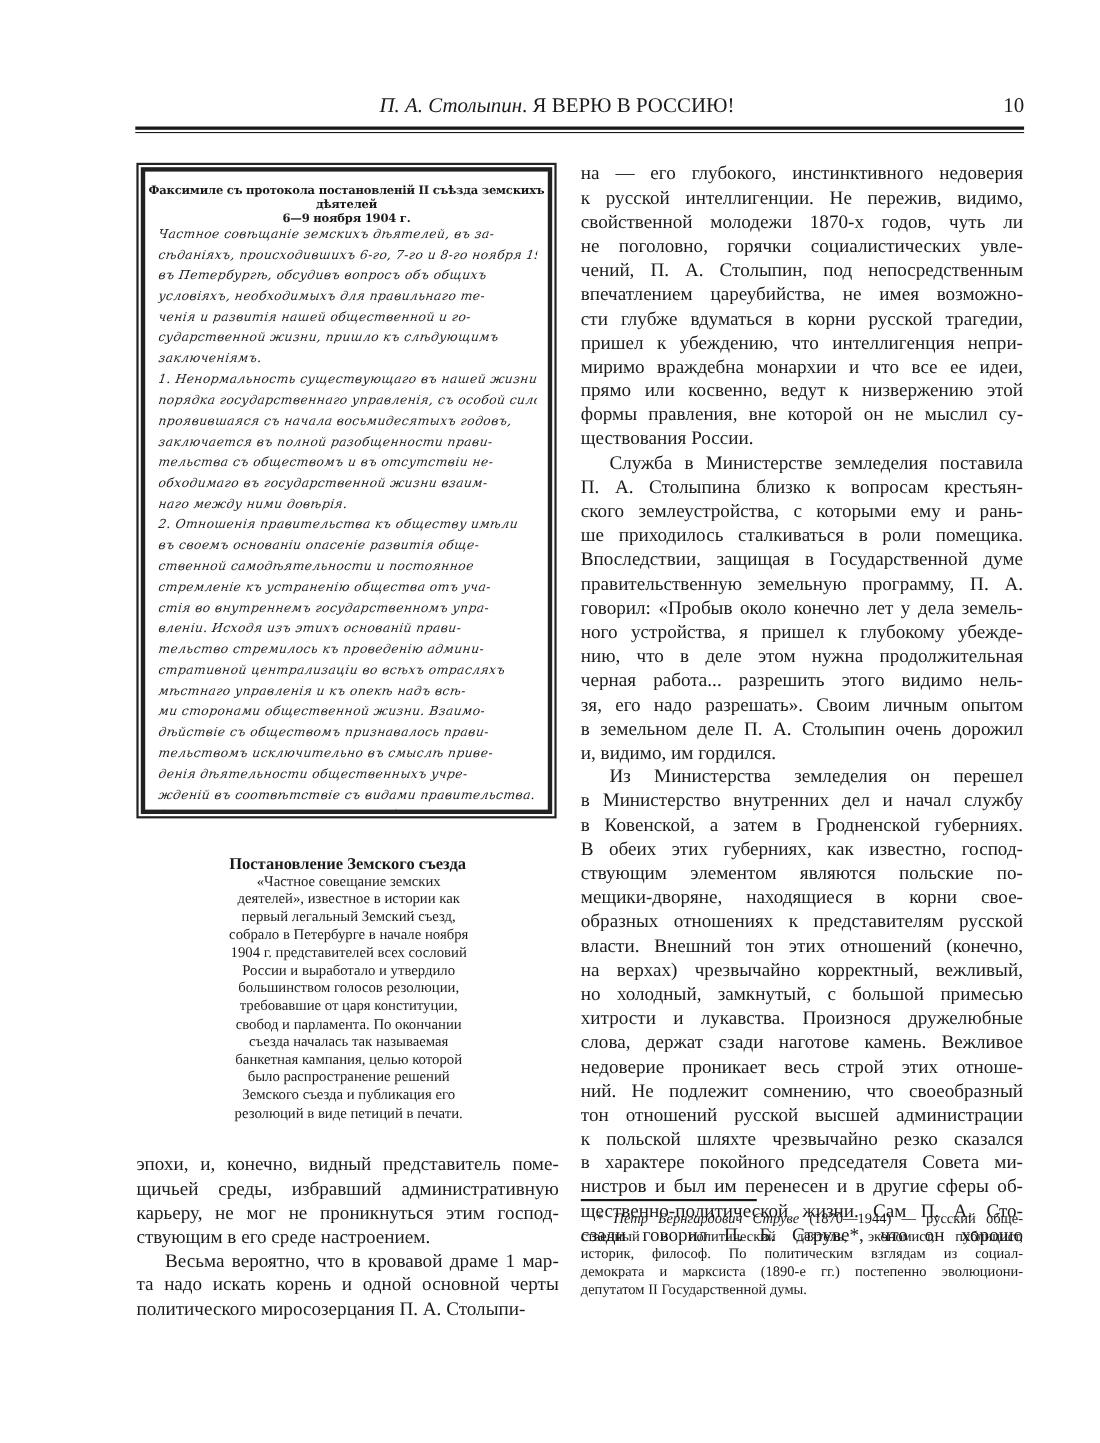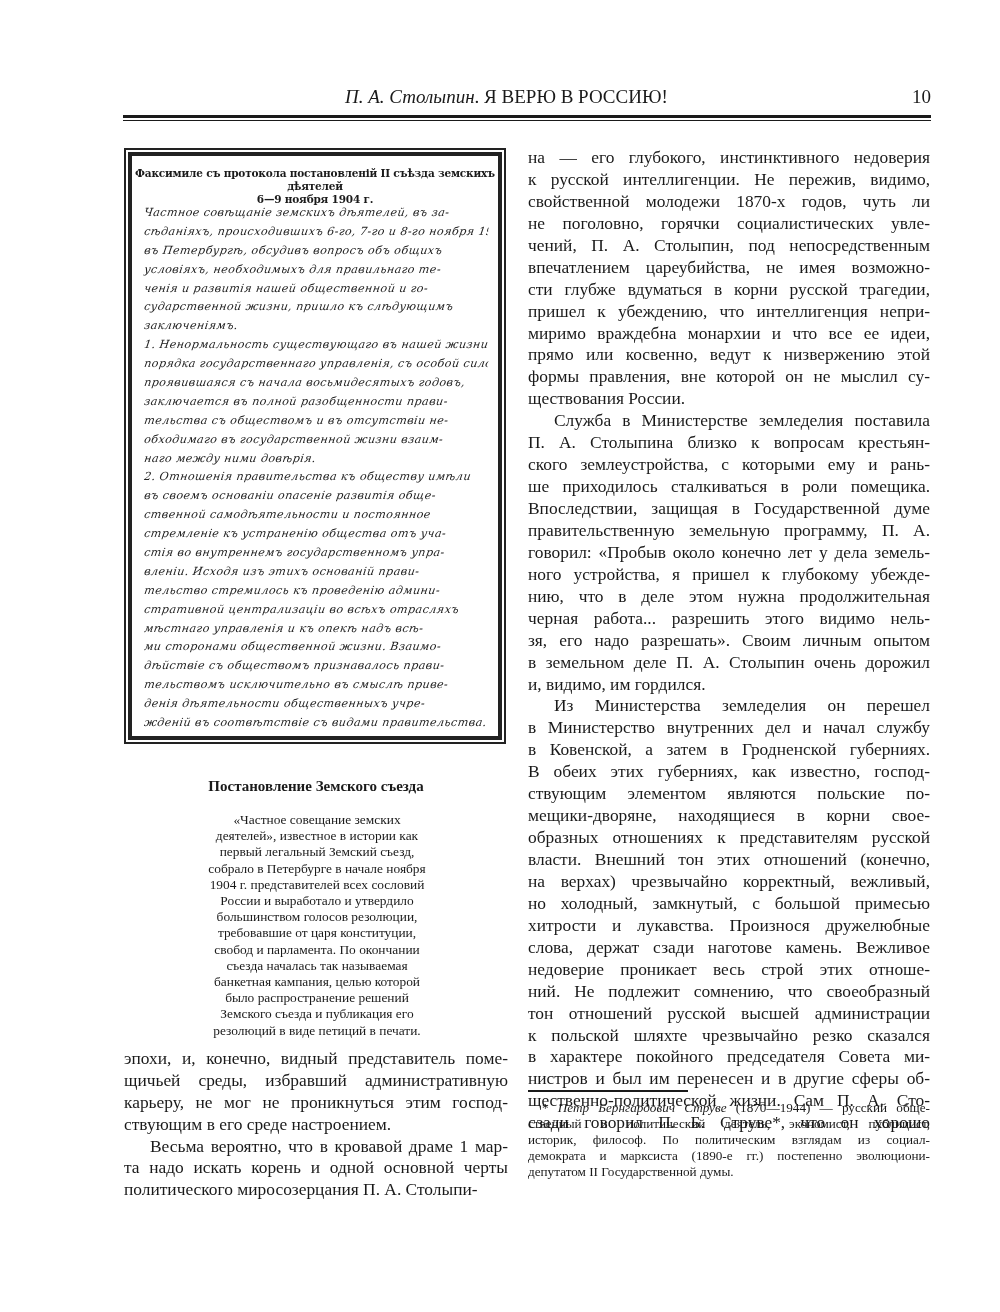--- a/index.html
+++ b/index.html
@@ -11,21 +11,21 @@
   .rule-thick { position: absolute; left: 123px; top: 115px; width: 808px; height: 3px; background: #1a1a1a; }
   .rule-thin { position: absolute; left: 123px; top: 120px; width: 808px; height: 1px; background: #1a1a1a; }
 
   .facsimile { position: absolute; left: 124px; top: 148px; width: 382px; height: 596px; border: 2px solid #222; box-sizing: border-box; padding: 2px; }
   .facsimile-inner { width: 100%; height: 100%; border: 4px solid #222; box-sizing: border-box; background: #fff; position: relative; overflow: hidden; }
   .fac-title { text-align: center; font-family: "DejaVu Serif", serif; font-weight: bold; font-size: 10.5px; line-height: 13px; margin-top: 11px; letter-spacing: -0.2px; }
   .hand { position: absolute; left: 12px; right: 10px; top: 48px; }
   .hand-line { font-family: "DejaVu Serif", serif; font-style: italic; font-size: 11.2px; line-height: 18.9px; height: 18.9px; white-space: nowrap; overflow: hidden; color: #222; letter-spacing: 0.4px; transform: skewX(-8deg); }
 
   .caption-title { position: absolute; left: 124px; width: 384px; top: 762px; text-align: center; font-weight: bold; font-size: 15px; margin-top: 16px; }
-  .caption-body { position: absolute; left: 176px; width: 282px; top: 793px; text-align: center; font-size: 13.4px; line-height: 16.2px; margin-top: 19px; }
+  .caption-body { position: absolute; left: 176px; width: 282px; top: 793px; text-align: center; font-size: 13.4px; line-height: 16.2px; }
   .caption-body div { white-space: nowrap; }
 
   .col { position: absolute; font-size: 17.4px; line-height: 21.9px; }
   .col .ln { white-space: nowrap; text-align: justify; text-align-last: justify; height: 21.9px; }
   .col .ln.last { text-align-last: left; }
   .col .ln.indent { padding-left: 26px; }
   .col-left { left: 124px; width: 384px; top: 1048px; }
   .col-right { left: 528px; width: 402px; top: 147px; }
   .col-right .ln { height: 21.95px; }
 

